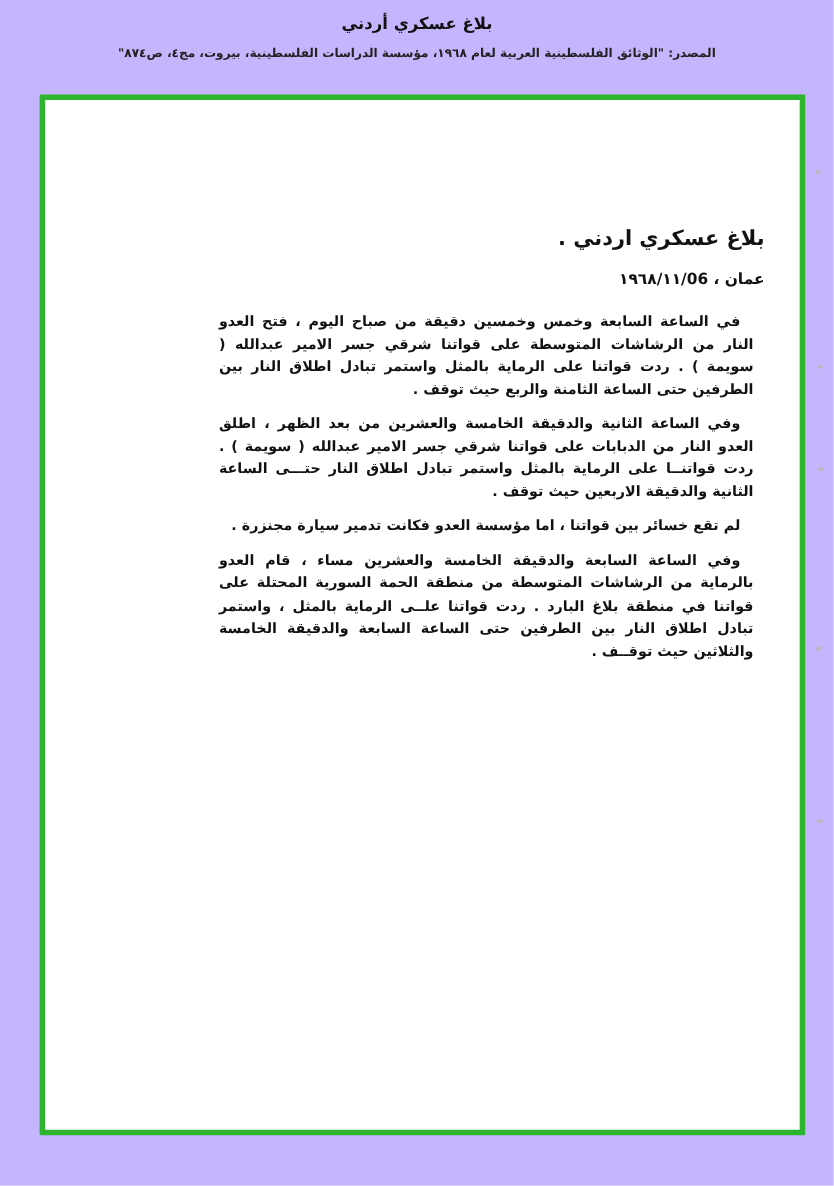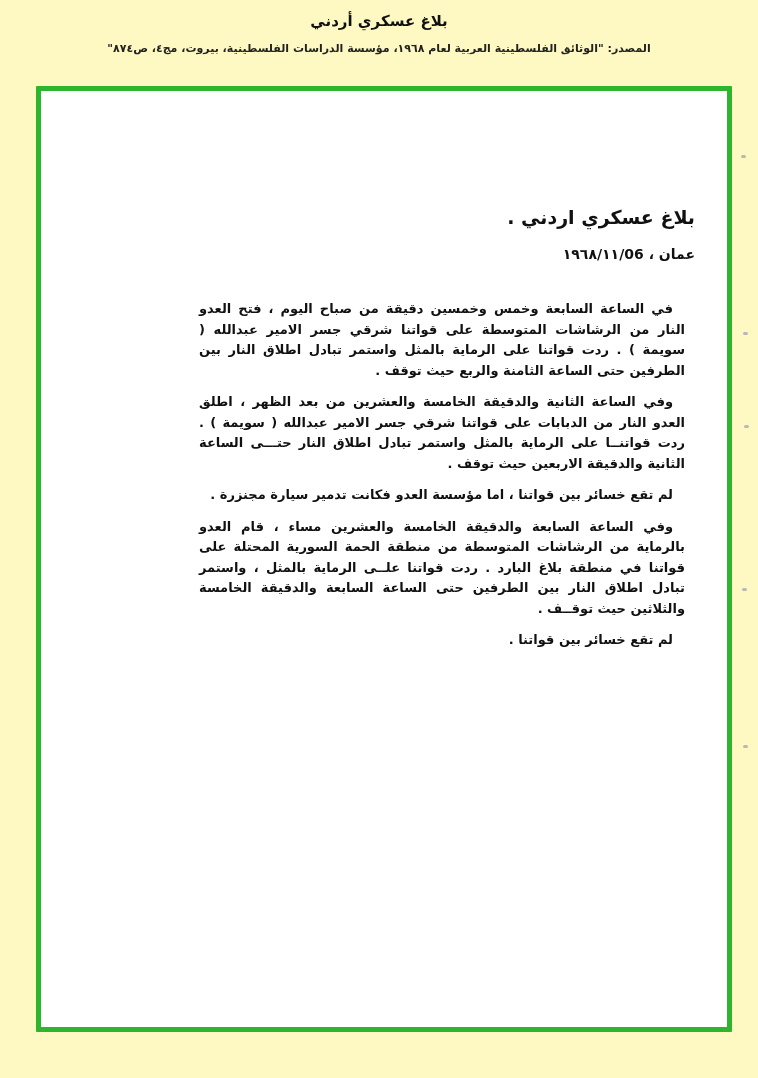--- a/index.html
+++ b/index.html
@@ -4,21 +4,21 @@
 <style>
   html, body {
     margin: 0;
     padding: 0;
     background: #ffffff;
   }
   .page {
     position: relative;
     width: 758px;
     height: 1078px;
-    background: #fef9c3;
+    background: #c4b5fd;
     overflow: hidden;
     font-family: "DejaVu Sans", sans-serif;
     color: #111111;
   }
   .top-header {
     position: absolute;
     top: 12px;
     left: 0;
     width: 100%;
     text-align: center;
@@ -60,21 +60,21 @@
     left: 42px;
     direction: rtl;
     display: flex;
     justify-content: space-between;
     font-size: 14px;
     font-weight: bold;
     white-space: nowrap;
   }
   .doc-body {
     position: absolute;
-    top: 208px;
+    top: 192px;
     right: 42px;
     width: 486px;
     direction: rtl;
     text-align: justify;
     font-size: 13px;
     font-weight: bold;
     line-height: 20.5px;
   }
   .doc-body p {
     margin: 0 0 11px 0;
@@ -109,21 +109,20 @@
 
     <div class="dateline">
       <span>عمان ، ١٩٦٨/١١/06</span>
     </div>
 
     <div class="doc-body">
       <p>في الساعة السابعة وخمس وخمسين دقيقة من صباح اليوم ، فتح العدو النار من الرشاشات المتوسطة على قواتنا شرقي جسر الامير عبدالله ( سويمة ) . ردت قواتنا على الرماية بالمثل واستمر تبادل اطلاق النار بين الطرفين حتى الساعة الثامنة والربع حيث توقف .</p>
       <p>وفي الساعة الثانية والدقيقة الخامسة والعشرين من بعد الظهر ، اطلق العدو النار من الدبابات على قواتنا شرقي جسر الامير عبدالله ( سويمة ) . ردت قواتنــا على الرماية بالمثل واستمر تبادل اطلاق النار حتـــى الساعة الثانية والدقيقة الاربعين حيث توقف .</p>
       <p>لم تقع خسائر بين قواتنا ، اما مؤسسة العدو فكانت تدمير سيارة مجنزرة .</p>
       <p>وفي الساعة السابعة والدقيقة الخامسة والعشرين مساء ، قام العدو بالرماية من الرشاشات المتوسطة من منطقة الحمة السورية المحتلة على قواتنا في منطقة بلاغ البارد . ردت قواتنا علــى الرماية بالمثل ، واستمر تبادل اطلاق النار بين الطرفين حتى الساعة السابعة والدقيقة الخامسة والثلاثين حيث توقــف .</p>
-      <p>لم تقع خسائر بين قواتنا .</p>
     </div>
 
   </div>
 
   <div class="artifact a1"></div>
   <div class="artifact a2"></div>
   <div class="artifact a3"></div>
   <div class="artifact a4"></div>
   <div class="artifact a5"></div>
 

